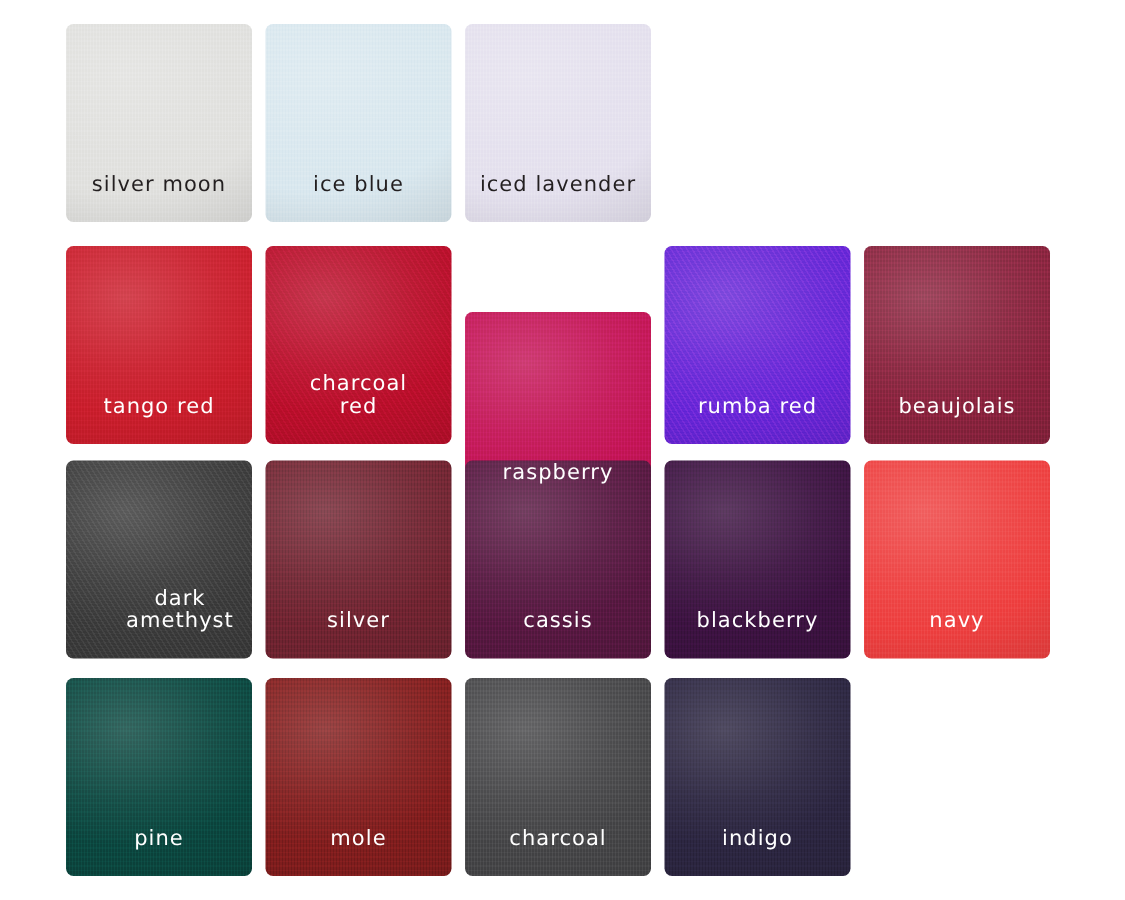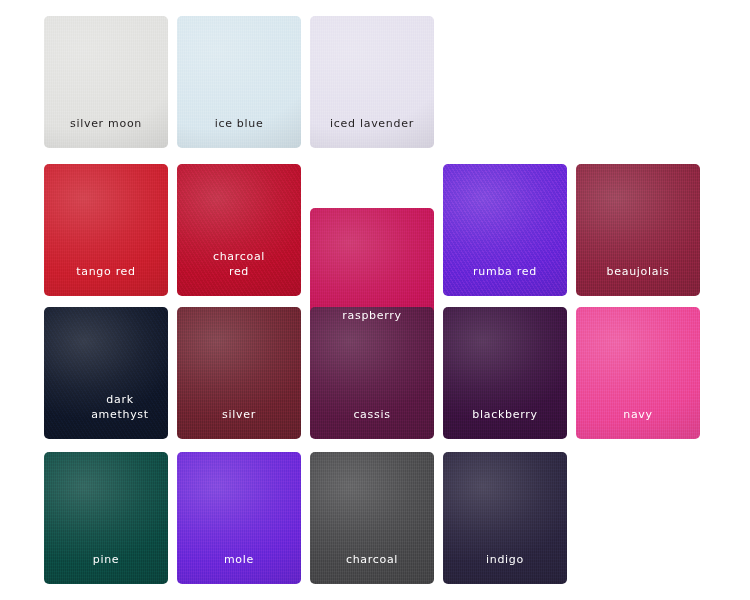--- a/index.html
+++ b/index.html
@@ -83,21 +83,21 @@
       repeating-linear-gradient(0deg,
         rgba(255,255,255,0.04) 0px,
         rgba(255,255,255,0.04) 1px,
         rgba(0,0,0,0.045) 1px,
         rgba(0,0,0,0.045) 2px);
   }
 
   .swatch-label {
     position: relative;
     z-index: 3;
-    font-size: 11px;
+    font-size: 14px;
     line-height: 15px;
     letter-spacing: 0.7px;
     text-align: center;
     padding: 0 6px 17px 6px;
     font-weight: 400;
     white-space: pre-line;
   }
 
   .label-dark { color: #231f20; }
   .label-light { color: #ffffff; }
@@ -151,53 +151,53 @@
         <div class="sheen"></div>
         <div class="swatch-label label-light">rumba red</div>
       </div>
       <div class="swatch" style="background-color: rgb(141, 36, 64);">
         <div class="weave"></div>
         <div class="sheen"></div>
         <div class="swatch-label label-light">beaujolais</div>
       </div>
     </div>
   <div class="swatch-row" id="row-3">
-      <div class="swatch twill" style="background-color: #0f172a; padding-left: 28px;">
+      <div class="swatch twill" style="background-color: #404040; padding-left: 28px;">
         <div class="weave"></div>
         <div class="sheen"></div>
         <div class="swatch-label label-light">dark amethyst</div>
       </div>
       <div class="swatch" style="background-color: rgb(110, 35, 48);">
         <div class="weave"></div>
         <div class="sheen"></div>
         <div class="swatch-label label-light">silver</div>
       </div>
       <div class="swatch" style="background-color: rgb(90, 25, 67);">
         <div class="weave"></div>
         <div class="sheen"></div>
         <div class="swatch-label label-light">cassis</div>
       </div>
       <div class="swatch" style="background-color: rgb(59, 18, 64);">
         <div class="weave"></div>
         <div class="sheen"></div>
         <div class="swatch-label label-light">blackberry</div>
       </div>
-      <div class="swatch" style="background-color: #ec4899; align-items: flex-end;">
+      <div class="swatch" style="background-color: #ef4444; align-items: flex-end;">
         <div class="weave"></div>
         <div class="sheen"></div>
         <div class="swatch-label label-light">navy</div>
       </div>
     </div>
   <div class="swatch-row" id="row-4">
       <div class="swatch" style="background-color: rgb(12, 74, 66);">
         <div class="weave"></div>
         <div class="sheen"></div>
         <div class="swatch-label label-light">pine</div>
       </div>
-      <div class="swatch" style="background-color: #6d28d9;">
+      <div class="swatch" style="background-color: #7f1d1d;">
         <div class="weave"></div>
         <div class="sheen"></div>
         <div class="swatch-label label-light">mole</div>
       </div>
       <div class="swatch" style="background-color: rgb(74, 74, 76);">
         <div class="weave"></div>
         <div class="sheen"></div>
         <div class="swatch-label label-light">charcoal</div>
       </div>
       <div class="swatch" style="background-color: rgb(43, 37, 64);">

